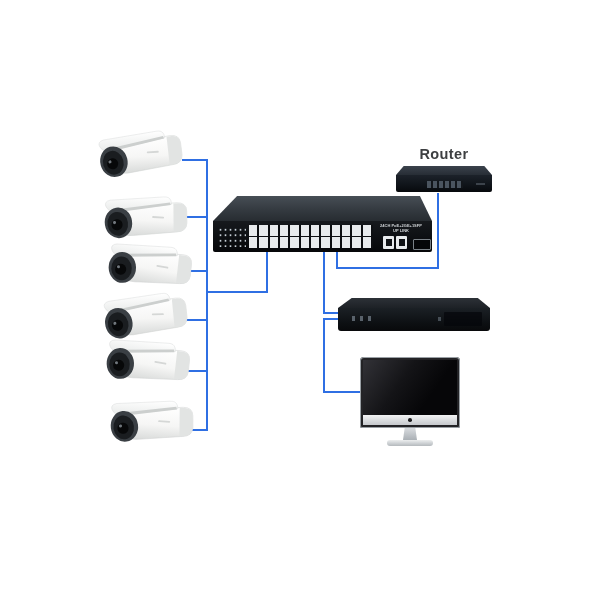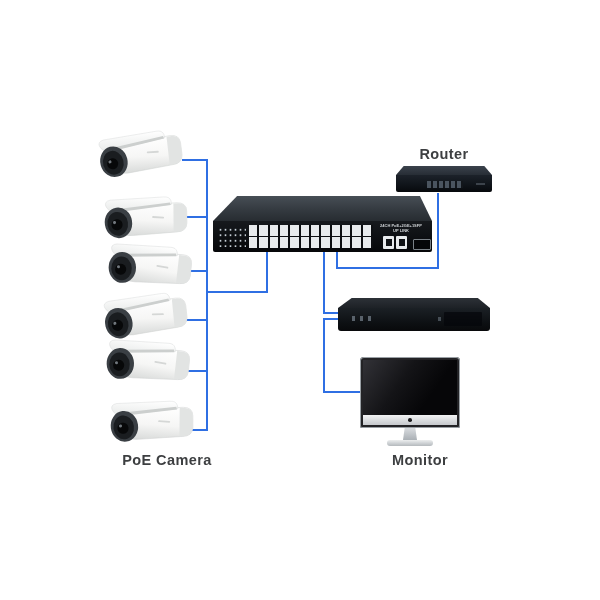--- a/index.html
+++ b/index.html
@@ -194,16 +194,14 @@
       <div class="mon-screen"></div>
       <div class="mon-chin">
         <span class="apple-logo"></span>
       </div>
     </div>
     <div class="mon-neck"></div>
     <div class="mon-base"></div>
   </div>
 
   <div class="lbl lbl-router">Router</div>
-  <div class="lbl lbl-monitor">Monitor</div>
-  <div class="lbl lbl-camera">PoE Camera</div>
 
 </div>
 
 </body></html>

